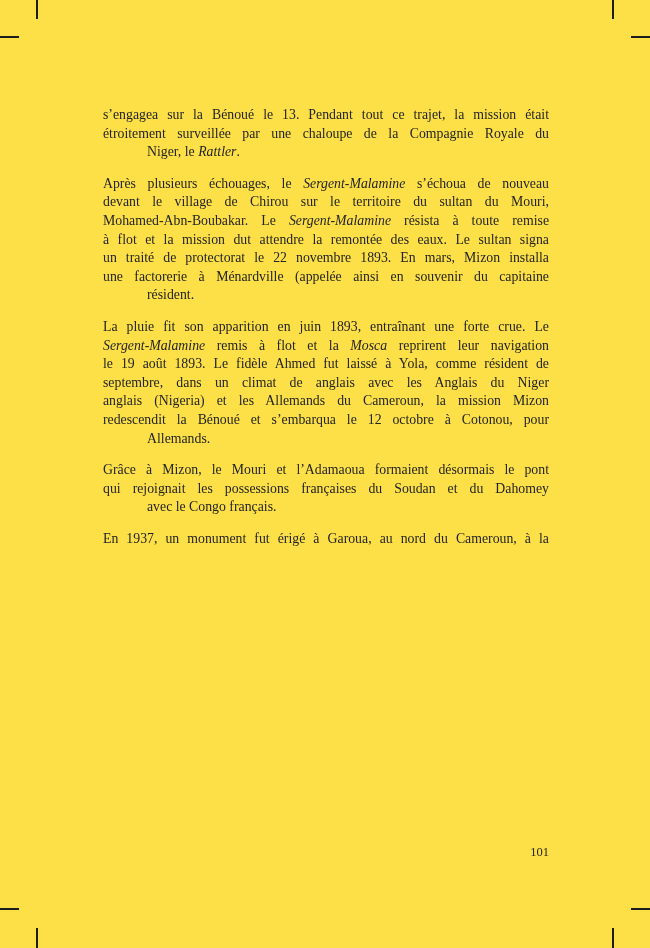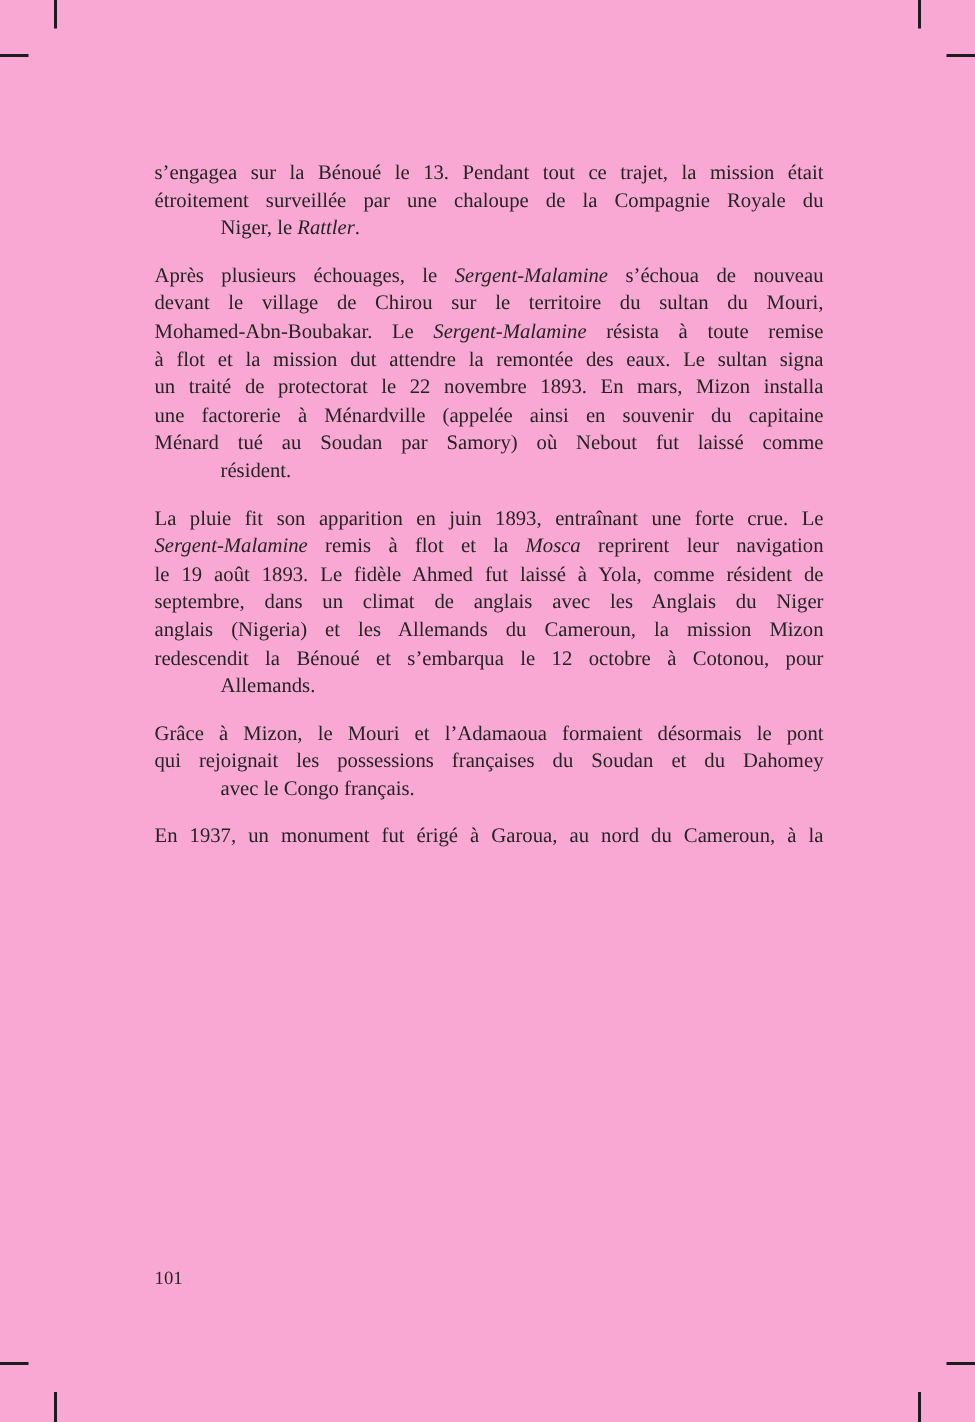--- a/index.html
+++ b/index.html
@@ -7,21 +7,21 @@
     width: 650px;
     height: 948px;
     position: relative;
     background: #fdfdfd;
     font-family: "Liberation Serif", serif;
     overflow: hidden;
   }
   .sheet {
     position: absolute;
     inset: 0;
-    background: #f9a8d4;
+    background: #fde047;
   }
   
   .crop { position: absolute; background: #1d1d1d; }
   .crop.tl-v { left: 36px;  top: 0;      width: 2px;  height: 19px; }
   .crop.tl-h { left: 0;     top: 36px;   width: 19px; height: 2px;  }
   .crop.tr-v { left: 612px; top: 0;      width: 2px;  height: 19px; }
   .crop.tr-h { left: 631px; top: 36px;   width: 19px; height: 2px;  }
   .crop.bl-h { left: 0;     top: 908px;  width: 19px; height: 2px;  }
   .crop.bl-v { left: 36px;  top: 928px;  width: 2px;  height: 20px; }
   .crop.br-h { left: 631px; top: 908px;  width: 19px; height: 2px;  }
@@ -43,21 +43,21 @@
     white-space: normal;
   }
   .line.last { text-align-last: left; margin-left: 44px; }
   .line i { font-style: italic; }
 
   .page-number {
     position: absolute;
     left: 103px;
     top: 845px;
     width: 446px;
-    text-align: left;
+    text-align: right;
     font-size: 12.5px;
     color: #242424;
   }
 </style>
 </head>
 <body>
 
 <div class="sheet">
   <div class="crop tl-v"></div>
   <div class="crop tl-h"></div>
@@ -74,21 +74,20 @@
         <div class="line"><span>étroitement surveillée par une chaloupe de la Compagnie Royale du</span></div>
         <div class="line last"><span>Niger, le </span><i>Rattler</i><span>.</span></div>
       </div>
       <div class="para">
         <div class="line"><span>Après plusieurs échouages, le </span><i>Sergent-Malamine</i><span> s’échoua de nouveau</span></div>
         <div class="line"><span>devant le village de Chirou sur le territoire du sultan du Mouri,</span></div>
         <div class="line"><span>Mohamed-Abn-Boubakar. Le </span><i>Sergent-Malamine</i><span> résista à toute remise</span></div>
         <div class="line"><span>à flot et la mission dut attendre la remontée des eaux. Le sultan signa</span></div>
         <div class="line"><span>un traité de protectorat le 22 novembre 1893. En mars, Mizon installa</span></div>
         <div class="line"><span>une factorerie à Ménardville (appelée ainsi en souvenir du capitaine</span></div>
-        <div class="line"><span>Ménard tué au Soudan par Samory) où Nebout fut laissé comme</span></div>
         <div class="line last"><span>résident.</span></div>
       </div>
       <div class="para">
         <div class="line"><span>La pluie fit son apparition en juin 1893, entraînant une forte crue. Le</span></div>
         <div class="line"><i>Sergent-Malamine</i><span> remis à flot et la </span><i>Mosca</i><span> reprirent leur navigation</span></div>
         <div class="line"><span>le 19 août 1893. Le fidèle Ahmed fut laissé à Yola, comme résident de</span></div>
         <div class="line"><span>septembre, dans un climat de anglais avec les Anglais du Niger</span></div>
         <div class="line"><span>anglais (Nigeria) et les Allemands du Cameroun, la mission Mizon</span></div>
         <div class="line"><span>redescendit la Bénoué et s’embarqua le 12 octobre à Cotonou, pour</span></div>
         <div class="line last"><span>Allemands.</span></div>

